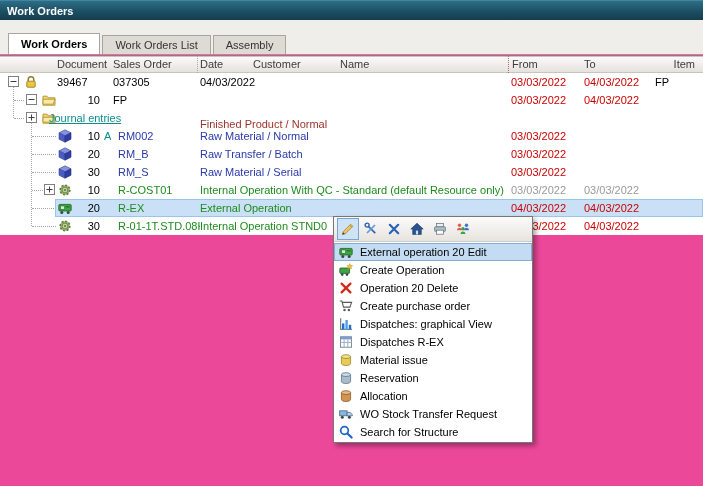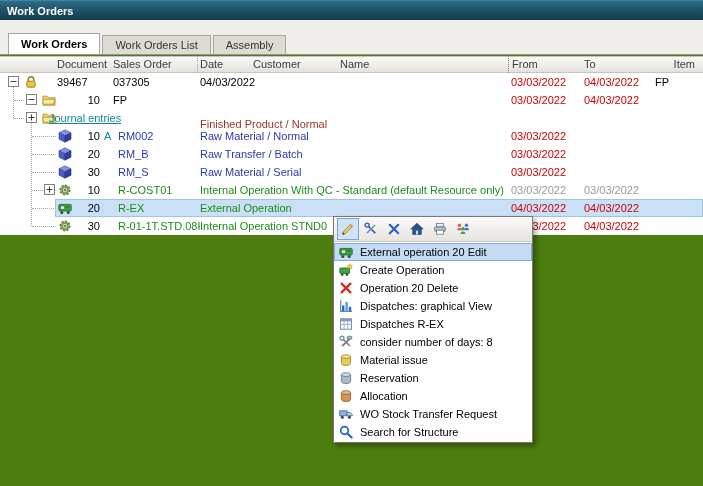--- a/index.html
+++ b/index.html
@@ -15,21 +15,21 @@
     color:#fff;font-weight:bold;line-height:20px;padding-left:7px;box-sizing:border-box;
   }
   .tabbar{position:absolute;left:0;top:34px;width:703px;height:21px;}
   .tabline{position:absolute;left:0;bottom:0;width:703px;border-bottom:1px solid #9a978f;}
   .tabs{position:absolute;left:8px;bottom:1px;display:flex;align-items:flex-end;}
   .tab{
     height:18px;line-height:18px;padding:0 12px;margin-right:2px;
     background:#dedbd5;border:1px solid #a8a5a0;border-bottom:none;color:#333;cursor:default;
   }
   .tab.active{background:#ffffff;color:#000;font-weight:bold;height:20px;line-height:20px;}
-  .content{position:absolute;left:0;top:55px;width:703px;height:431px;background:#4d7c0f;}
+  .content{position:absolute;left:0;top:55px;width:703px;height:431px;background:#ec4899;}
   .grid-header{
     position:absolute;left:0;top:1px;width:703px;height:17px;
     background:linear-gradient(#fbfaf8,#e5e2dd);
     border-top:1px solid #c8c5c0;border-bottom:1px solid #c8c5c0;box-sizing:border-box;
   }
   .hcell{position:absolute;top:0;height:15px;line-height:15px;color:#3c3c3c;white-space:nowrap;overflow:hidden;}
   .grid-rows{position:absolute;left:0;top:18px;width:703px;height:162px;background:#ffffff;}
   .row{position:absolute;left:0;width:703px;height:18px;line-height:18px;}
   .selbg{position:absolute;left:55px;right:0;top:0;bottom:0;background:#c9e0f6;border:1px solid #9dc3e8;box-sizing:border-box;}
   .cell{position:absolute;top:0;height:18px;white-space:nowrap;overflow:hidden;}
@@ -336,20 +336,30 @@
         <span class="picon">
           <svg width="14" height="14" viewBox="0 0 14 14">
             <path d="M2.6 2.6 L11.4 11.4 M11.4 2.6 L2.6 11.4" stroke="#d22a1e" stroke-width="2.3" stroke-linecap="round"></path>
           </svg>
         </span>
         <span class="plabel">Operation 20 Delete</span>
       </div>
       <div class="pitem">
         <span class="picon">
           <svg width="14" height="14" viewBox="0 0 14 14">
+            <path d="M0.8 2 h2.1 l1.6 6.1 h6.4 l1.7 -4.7 H3.5" fill="none" stroke="#5a5a5a" stroke-width="1.1"></path>
+            <circle cx="5.5" cy="10.9" r="1.25" fill="#5a5a5a"></circle>
+            <circle cx="9.9" cy="10.9" r="1.25" fill="#5a5a5a"></circle>
+          </svg>
+        </span>
+        <span class="plabel">Create purchase order</span>
+      </div>
+      <div class="pitem">
+        <span class="picon">
+          <svg width="14" height="14" viewBox="0 0 14 14">
             <line x1="1.7" y1="1.2" x2="1.7" y2="12.3" stroke="#455a64" stroke-width="0.9"></line>
             <line x1="1.2" y1="12.3" x2="13" y2="12.3" stroke="#455a64" stroke-width="0.9"></line>
             <rect x="3" y="6.4" width="2.4" height="5.9" fill="#1f6fd0"></rect>
             <rect x="6.4" y="3" width="2.4" height="9.3" fill="#52a0e8"></rect>
             <rect x="9.8" y="7.8" width="2.4" height="4.5" fill="#1f6fd0"></rect>
           </svg>
         </span>
         <span class="plabel">Dispatches: graphical View</span>
       </div>
       <div class="pitem">
@@ -360,31 +370,20 @@
             <line x1="1.4" y1="7.4" x2="12.6" y2="7.4" stroke="#9fb0be"></line>
             <line x1="5.1" y1="4.4" x2="5.1" y2="12.2" stroke="#9fb0be"></line>
             <line x1="8.8" y1="4.4" x2="8.8" y2="12.2" stroke="#9fb0be"></line>
           </svg>
         </span>
         <span class="plabel">Dispatches R-EX</span>
       </div>
       <div class="pitem">
         <span class="picon">
           <svg width="14" height="14" viewBox="0 0 14 14">
-            <line x1="3.2" y1="11.2" x2="10.6" y2="3.8" stroke="#8d6e63" stroke-width="1.9"></line>
-            <rect x="8.2" y="1.2" width="4.6" height="3" rx="0.5" fill="#9eb2bd" stroke="#546e7a" stroke-width="0.6"></rect>
-            <circle cx="3" cy="3.2" r="2" fill="none" stroke="#78909c" stroke-width="1.4"></circle>
-            <line x1="4.4" y1="4.6" x2="11" y2="11.2" stroke="#78909c" stroke-width="1.7"></line>
-          </svg>
-        </span>
-        <span class="plabel">consider number of days: 8</span>
-      </div>
-      <div class="pitem">
-        <span class="picon">
-          <svg width="14" height="14" viewBox="0 0 14 14">
             <path d="M2.4 3.6 v6.8 c0 1.15 2.06 2.1 4.6 2.1 s4.6 -0.95 4.6 -2.1 V3.6" fill="#e8cc52" stroke="#9a852e" stroke-width="0.8"></path>
             <ellipse cx="7" cy="3.6" rx="4.6" ry="1.9" fill="#f2e090" stroke="#9a852e" stroke-width="0.8"></ellipse>
           </svg>
         </span>
         <span class="plabel">Material issue</span>
       </div>
       <div class="pitem">
         <span class="picon">
           <svg width="14" height="14" viewBox="0 0 14 14">
             <path d="M2.4 3.6 v6.8 c0 1.15 2.06 2.1 4.6 2.1 s4.6 -0.95 4.6 -2.1 V3.6" fill="#a8bccb" stroke="#5d7488" stroke-width="0.8"></path>

